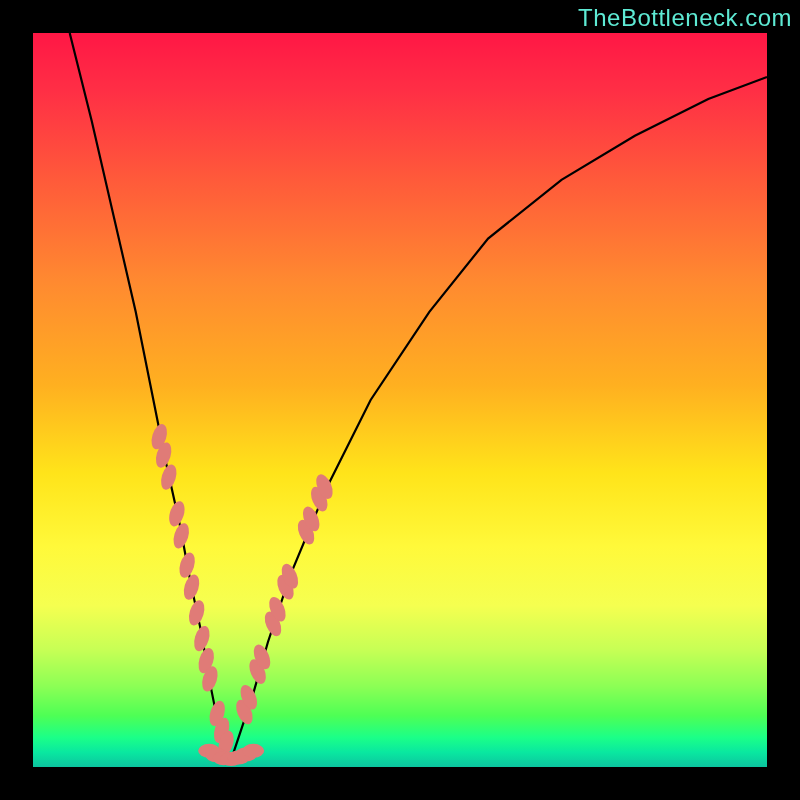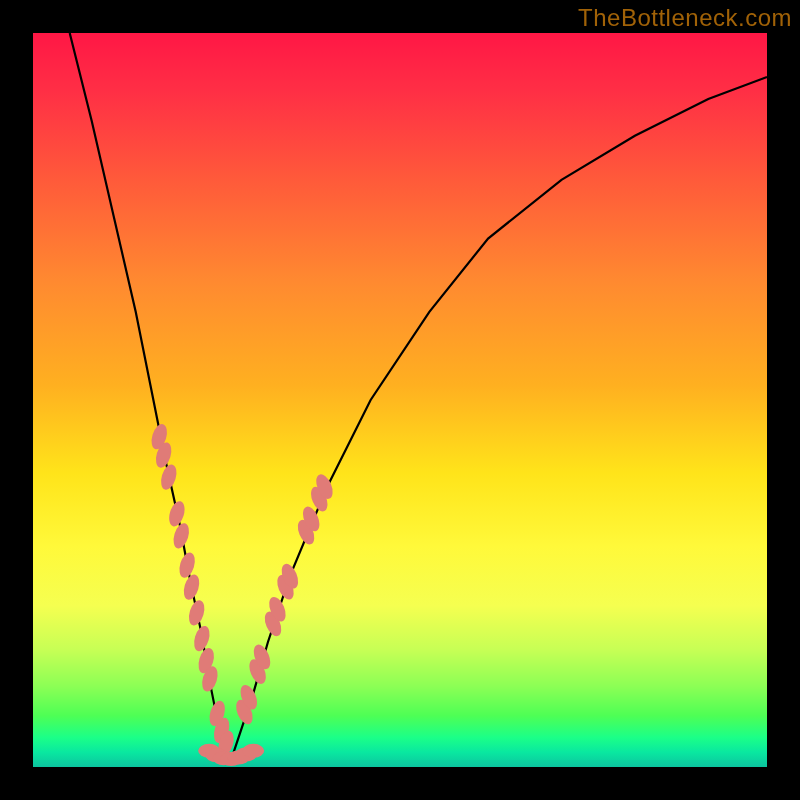--- a/index.html
+++ b/index.html
@@ -39,21 +39,21 @@
       #4eff55 93%,
       #1bff88 96%,
       #09e8a0 98%,
       #0cc49f 100%
     );
   }
   .watermark {
     position: absolute;
     top: 4px;
     right: 8px;
-    color: #a16207;
+    color: #5eead4;
     font-size: 24px;
     font-weight: 500;
     letter-spacing: 0.5px;
     user-select: none;
   }
   svg.curves {
     position: absolute;
     left: 0;
     top: 0;
     width: 734px;

